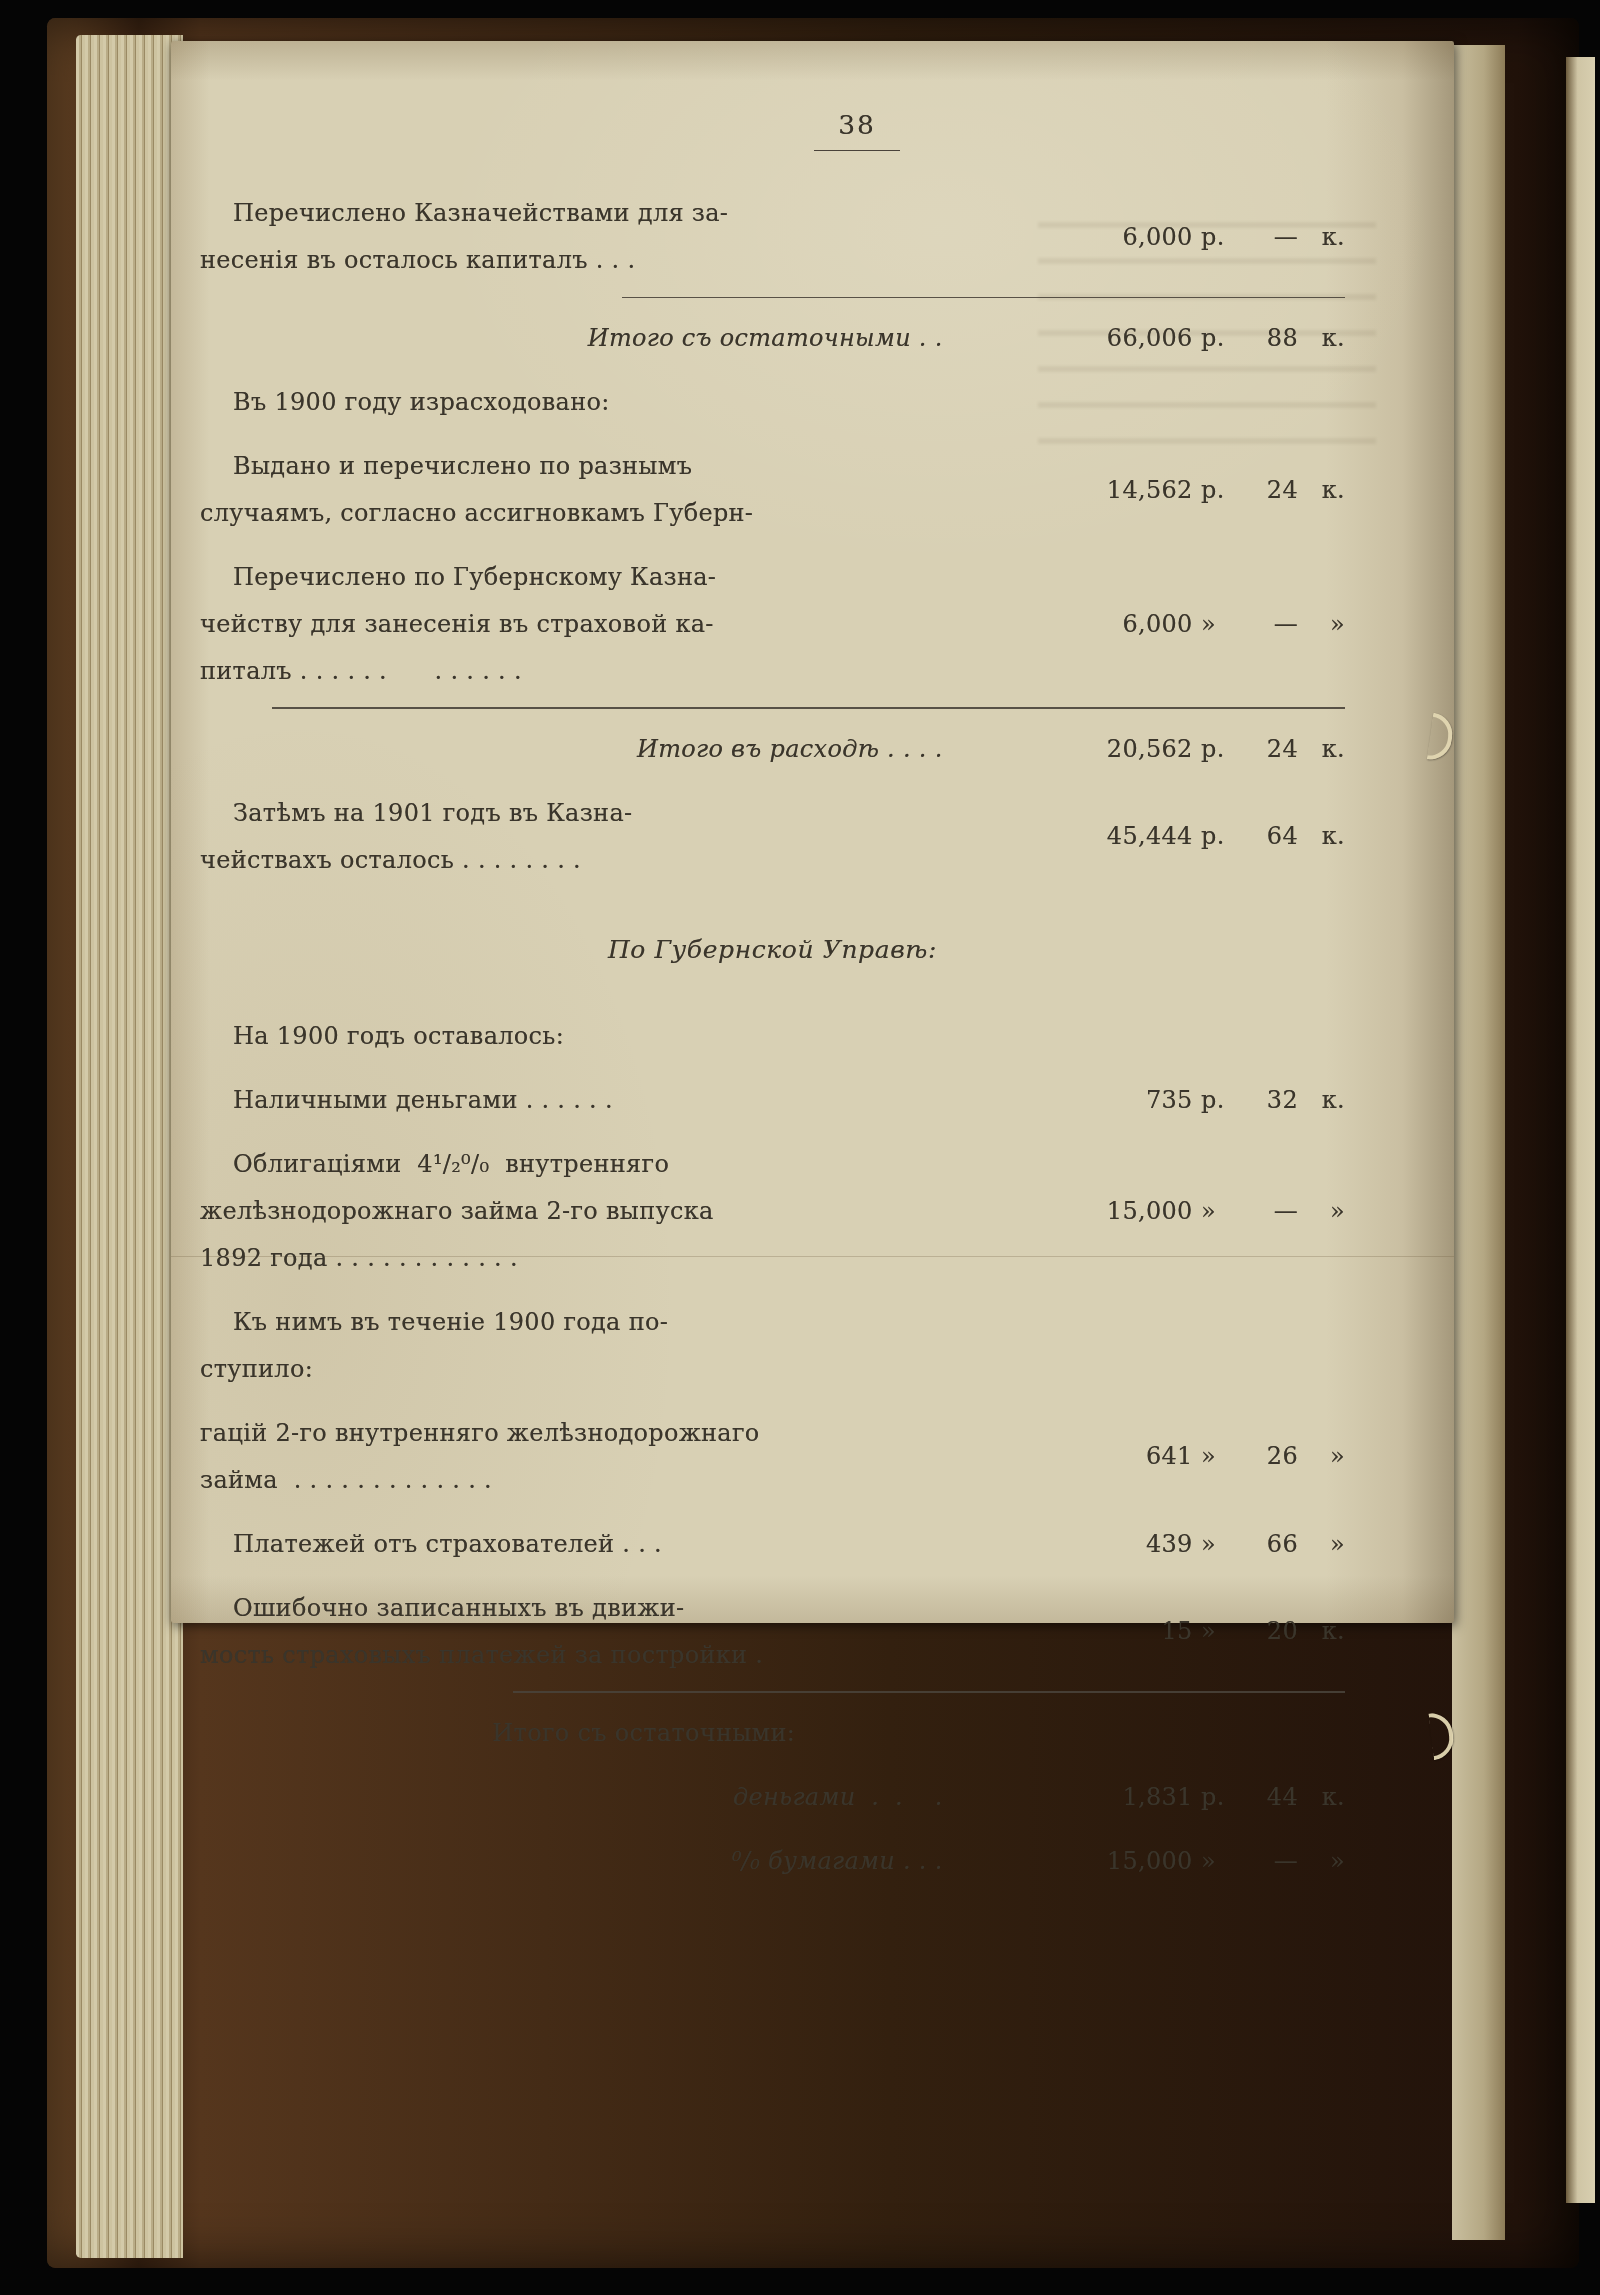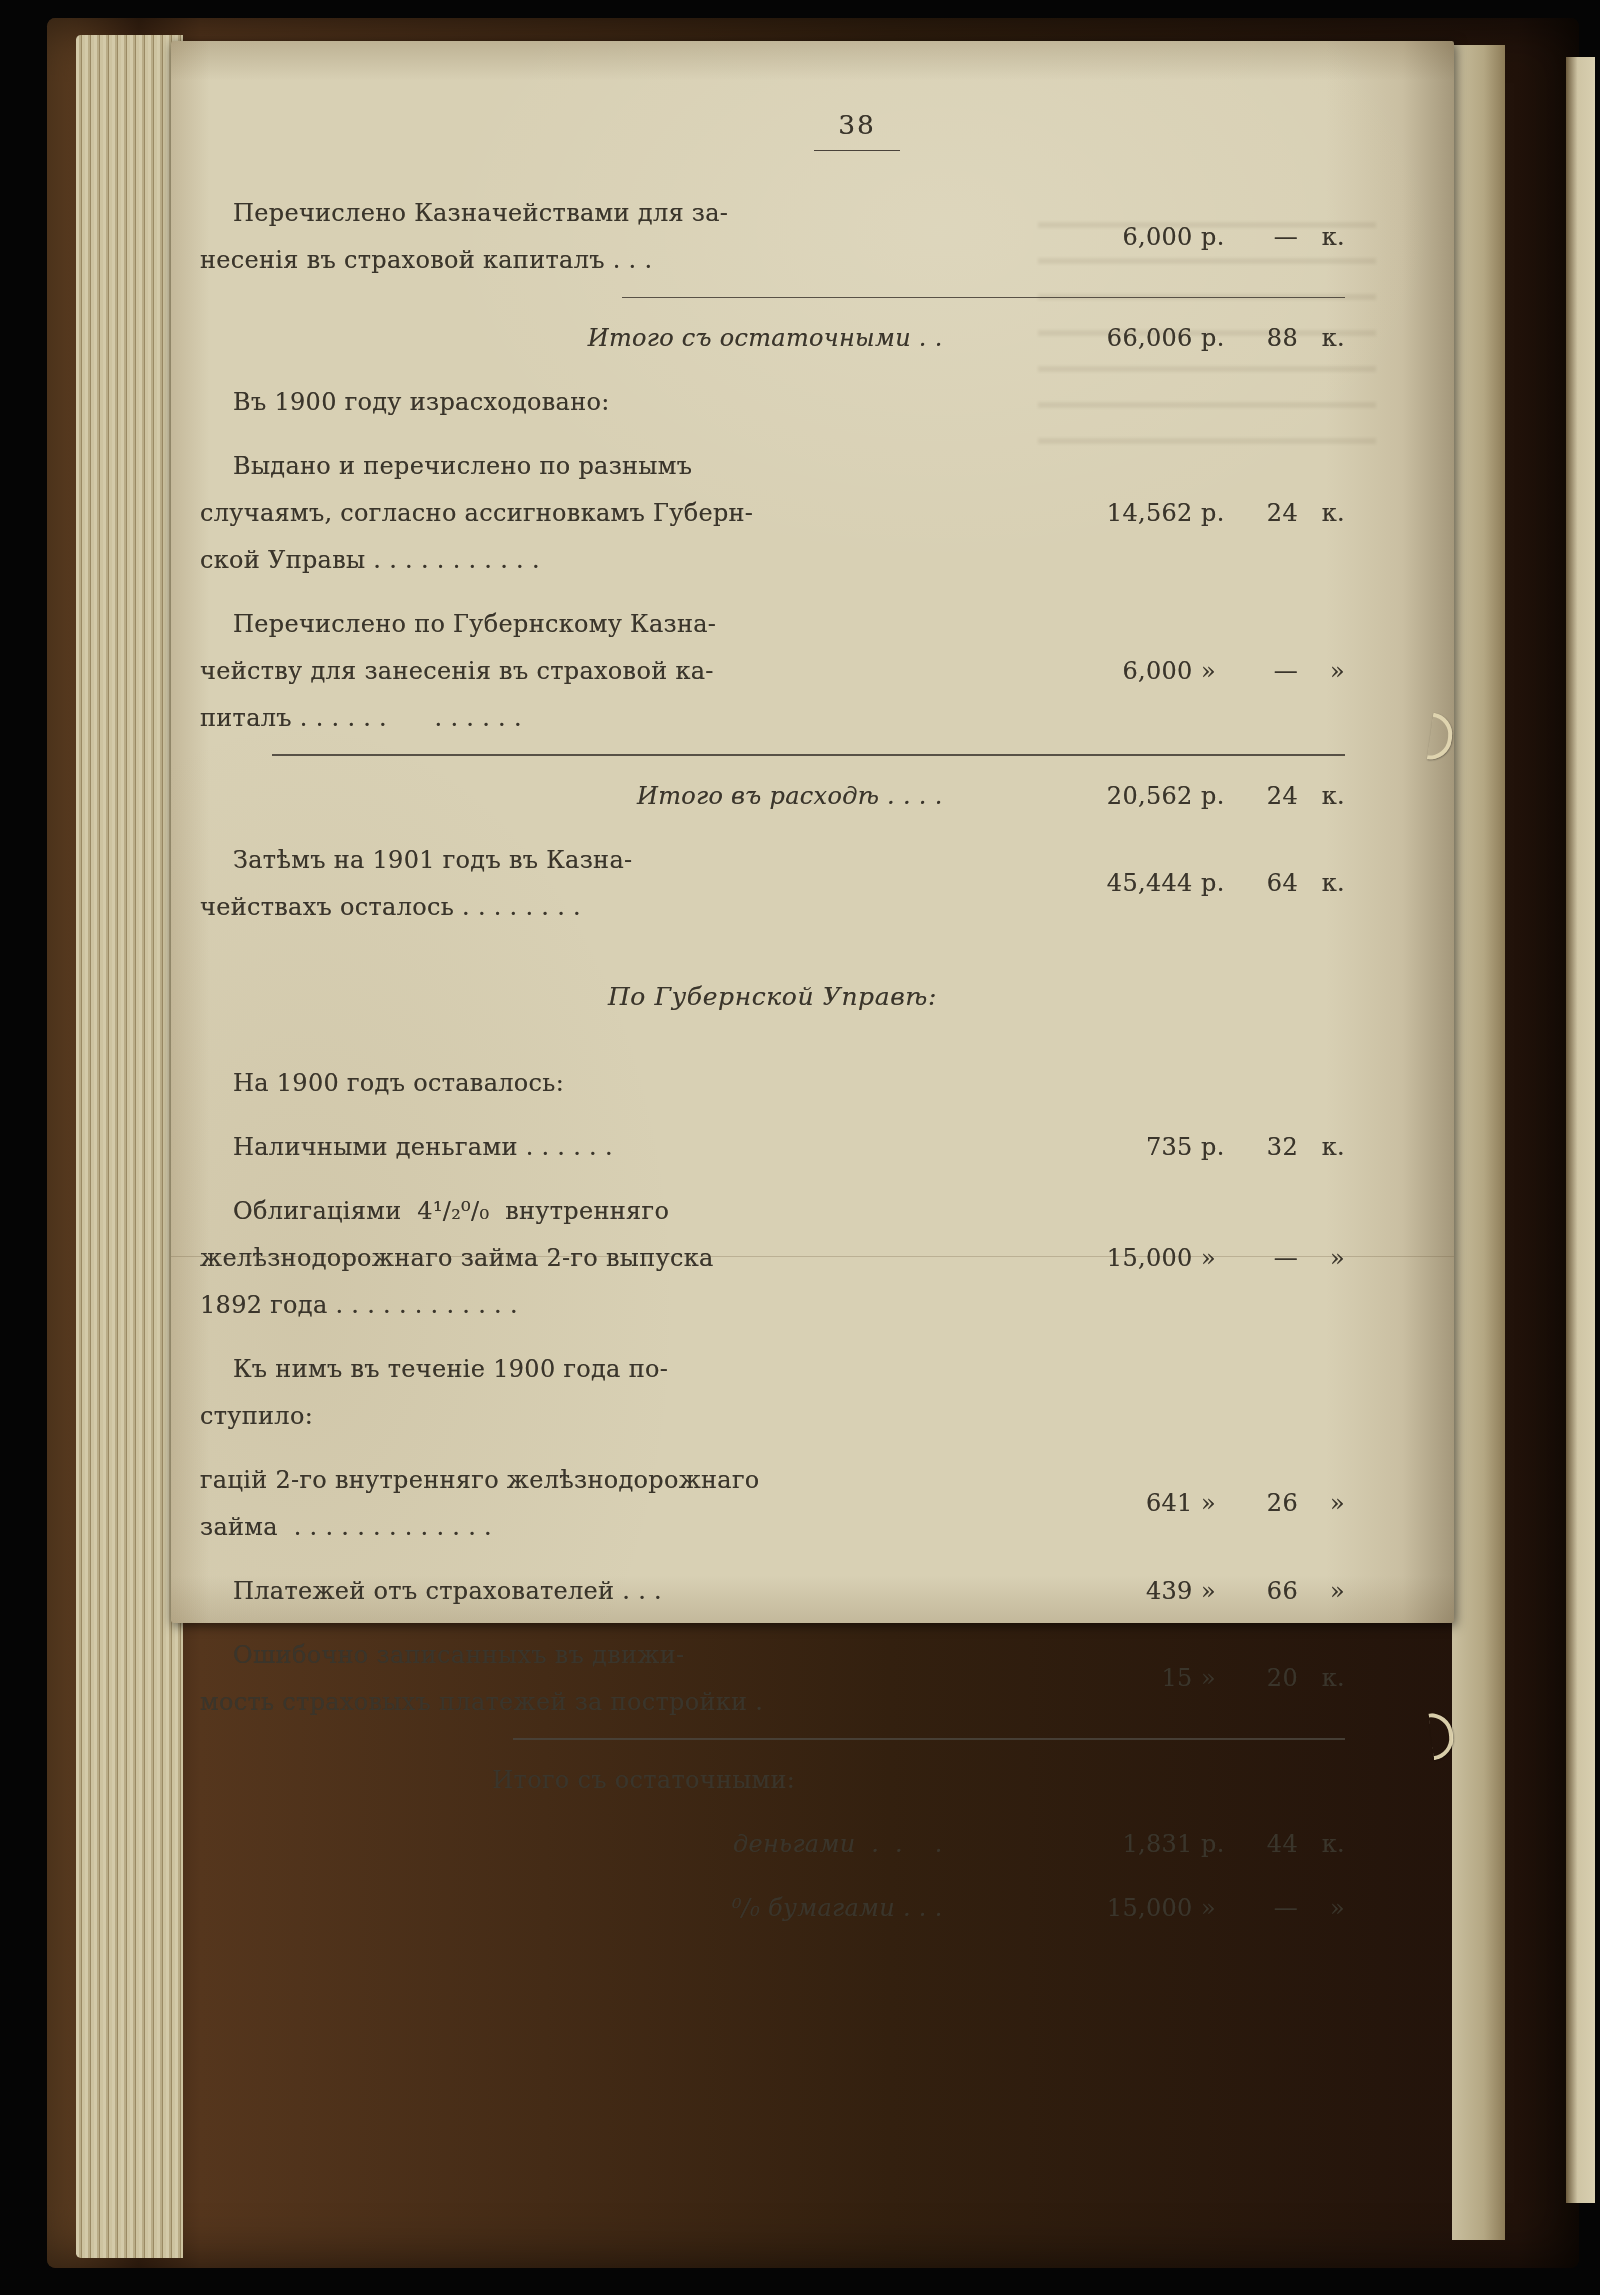--- a/index.html
+++ b/index.html
@@ -95,21 +95,21 @@
     <div class="crease"></div>
 
     <div class="content">
       <div class="pagenum-wrap">
         <span class="pagenum">38</span>
       </div>
       <div class="ledger">
           <div class="lrow style-para">
     <div class="row-text">
               <div class="line first-line">Перечислено Казначействами для за-</div>
-              <div class="line">несенія въ страховой капиталъ . . .</div>
+              <div class="line">несенія въ осталось капиталъ . . .</div>
             </div>
     <div class="amt amt-rub">6,000</div>
     <div class="amt amt-rmark">р.</div>
     <div class="amt amt-kop">—</div>
     <div class="amt amt-kmark">к.</div>
   </div>
           <div class="rule rule-short"></div>
           <div class="lrow style-total">
     <div class="row-text">
               <div class="line first-line">Итого съ остаточными . .</div>
@@ -125,21 +125,20 @@
             </div>
     <div class="amt amt-rub"></div>
     <div class="amt amt-rmark"></div>
     <div class="amt amt-kop"></div>
     <div class="amt amt-kmark"></div>
   </div>
           <div class="lrow style-para">
     <div class="row-text">
               <div class="line first-line">Выдано и перечислено по разнымъ</div>
               <div class="line">случаямъ, согласно ассигновкамъ Губерн-</div>
-              <div class="line">ской Управы . . . . . . . . . . .</div>
             </div>
     <div class="amt amt-rub">14,562</div>
     <div class="amt amt-rmark">р.</div>
     <div class="amt amt-kop">24</div>
     <div class="amt amt-kmark">к.</div>
   </div>
           <div class="lrow style-para">
     <div class="row-text">
               <div class="line first-line">Перечислено по Губернскому Казна-</div>
               <div class="line">чейству для занесенія въ страховой ка-</div>

